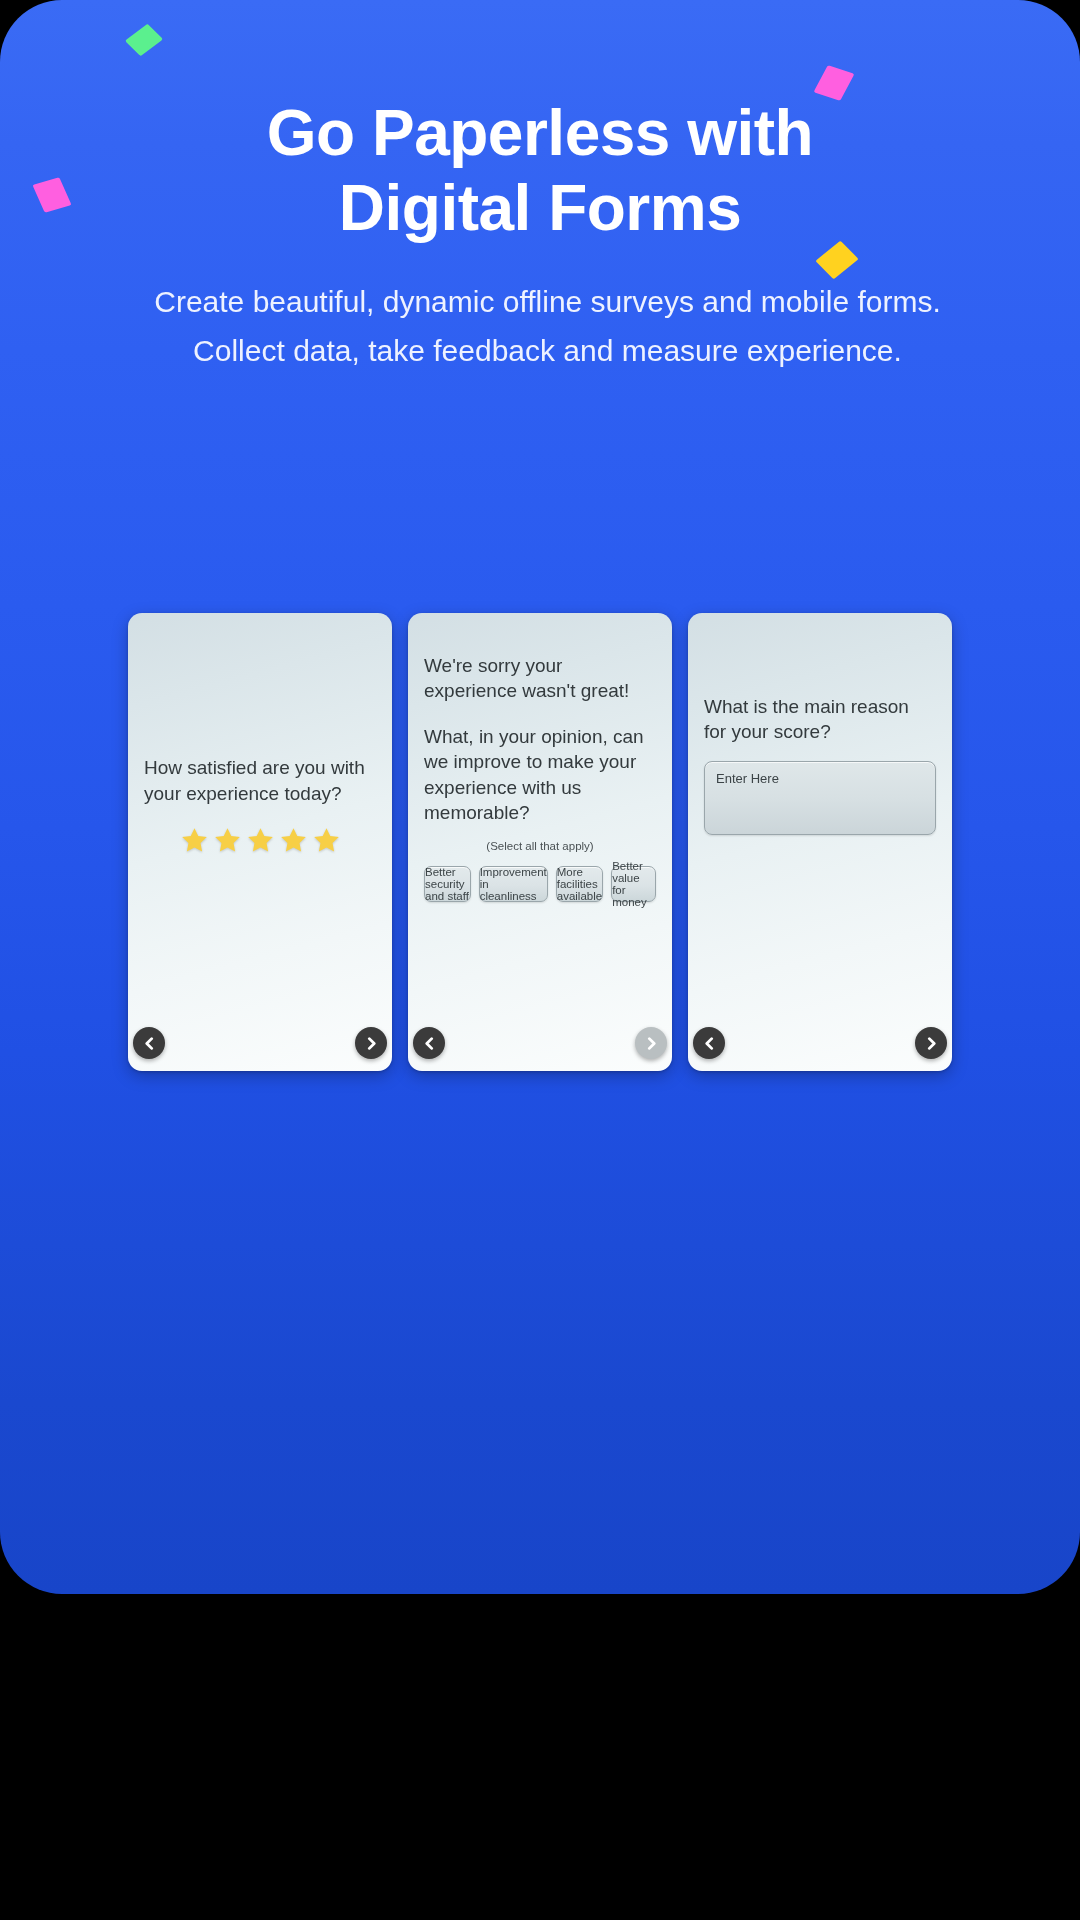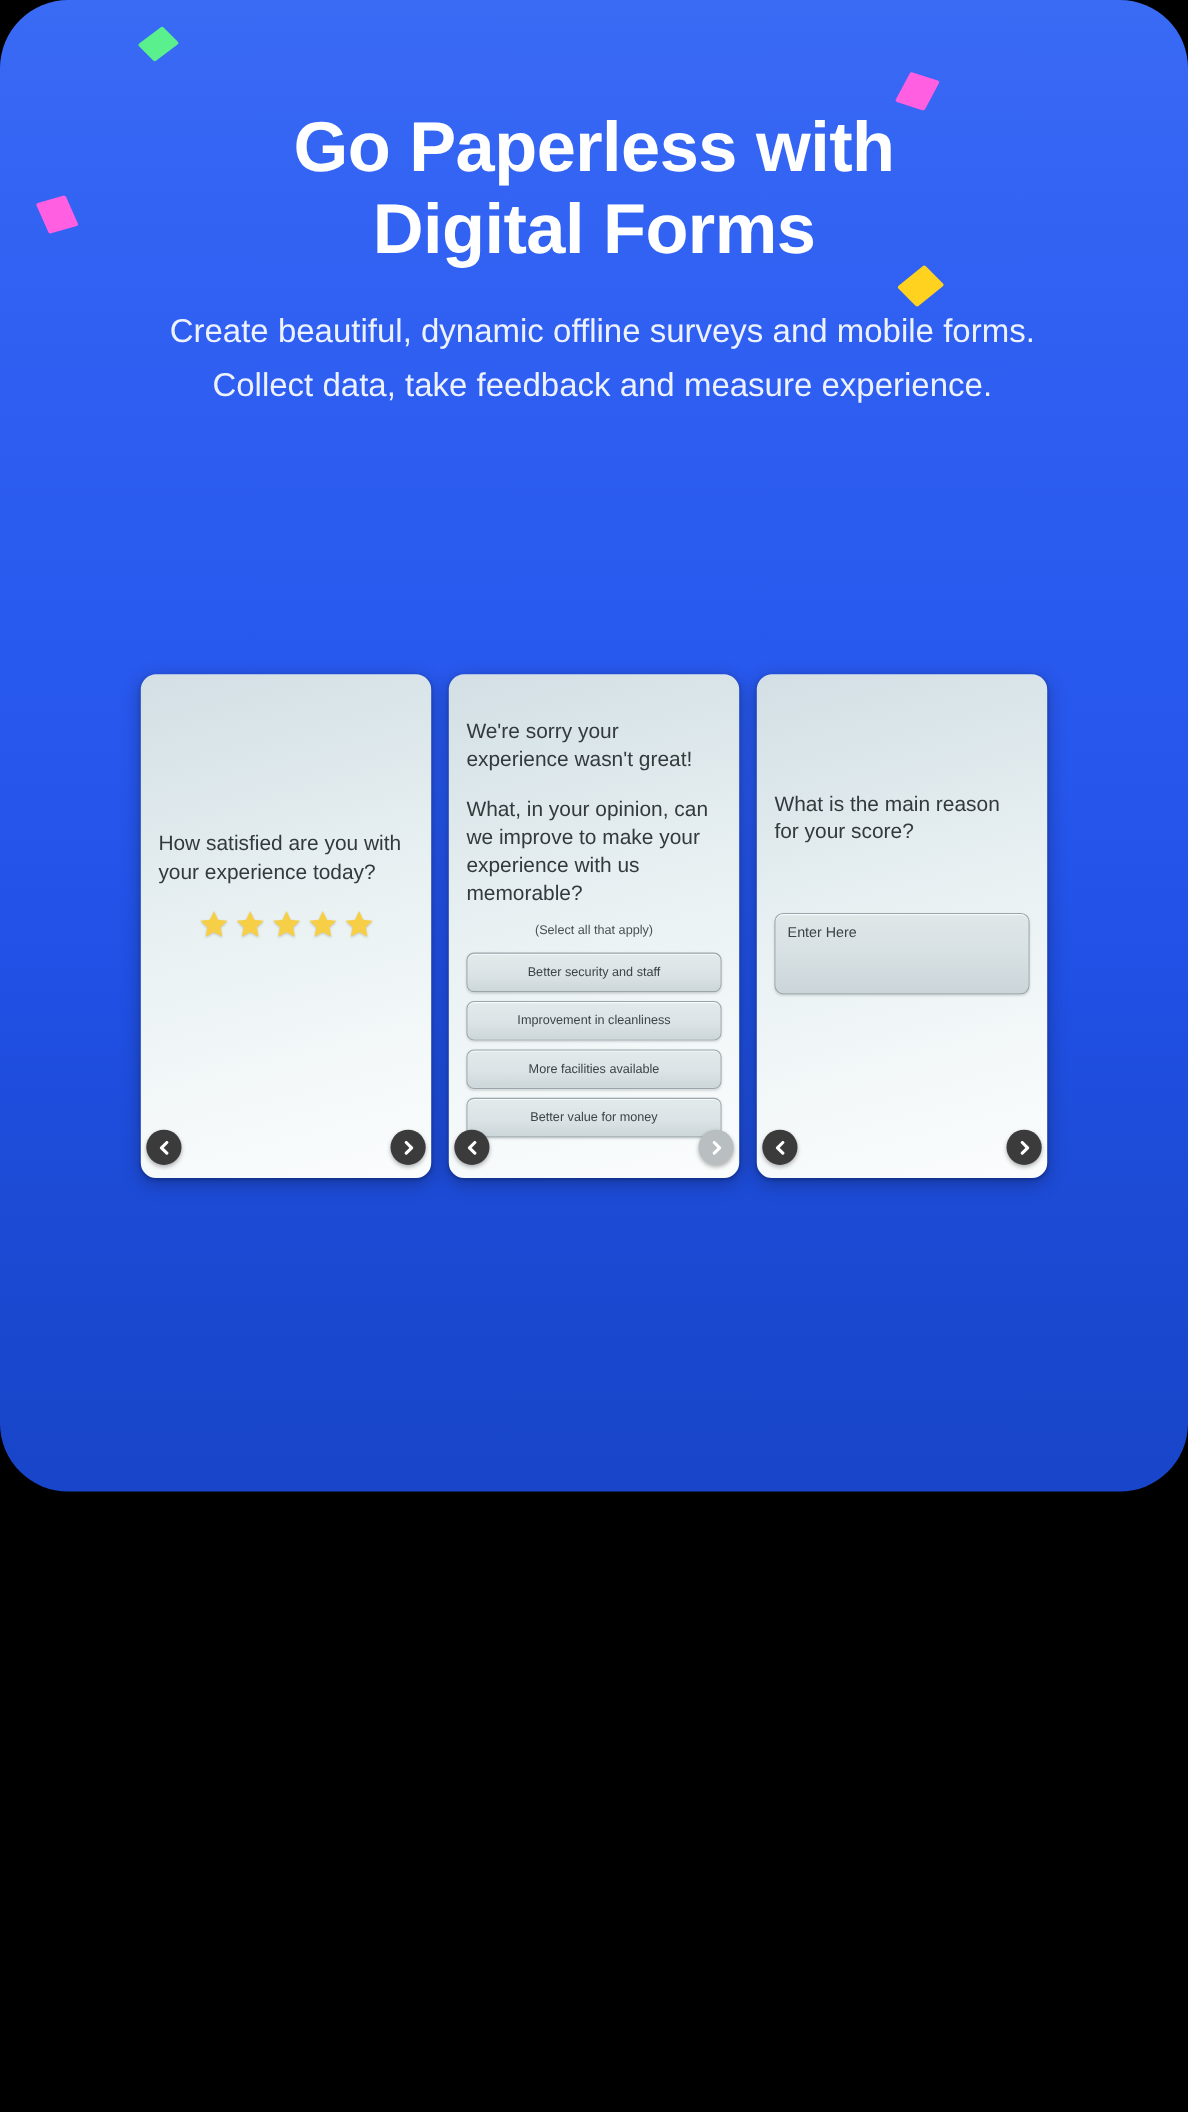--- a/index.html
+++ b/index.html
@@ -4,21 +4,21 @@
 <style>
   * { margin:0; padding:0; box-sizing:border-box; }
   html, body {
     width:1080px; height:1920px;
     background:#000;
     font-family:"Liberation Sans", sans-serif;
     overflow:hidden;
   }
   #stage{
     position:relative;
-    width:1080px; height:1356px;
+    width:1080px; height:1594px;
     background:#000;
   }
   
   .hero{
     position:absolute;
     left:0; top:0; right:0; bottom:0;
     border-radius:62px;
     background:
       linear-gradient(180deg,
         #3a6bf5 0%,
@@ -85,21 +85,21 @@
     flex-direction:column;
   }
   .card-body{
     flex:1 1 auto;
     display:flex;
     flex-direction:column;
     align-items:center;
   }
   .card-1 .card-body{ justify-content:center; padding-bottom:74px; }
   .card-2 .card-body{ justify-content:flex-start; padding-top:40px; }
-  .card-3 .card-body{ justify-content:flex-start; padding-top:106px;gap:44px; }
+  .card-3 .card-body{ justify-content:flex-start; padding-top:81px; }
 
   .q{
     color:#333a3d;
     font-size:19px;
     line-height:1.34;
     text-align:left;
     font-weight:400;
   }
   .q-small{
     color:#4a5154;
@@ -117,21 +117,21 @@
     gap:4px;
     filter:drop-shadow(0 1px 1px rgba(0,0,0,.18));
   }
   .star{ width:29px; height:29px; display:block; }
 
   
   .options{
     width:100%;
     margin-top:14px;
     display:flex;
-    flex-direction:column;
+    flex-direction:row;
     gap:8px;
   }
   .option{
     height:36px;
     border-radius:7px;
     border:1px solid #9aa6ab;
     background:linear-gradient(180deg,#e3eaec 0%,#dbe3e6 55%,#ccd7da 100%);
     box-shadow:inset 0 1px 0 rgba(255,255,255,.75), 0 1px 2px rgba(0,0,0,.12);
     display:flex;
     align-items:center;

